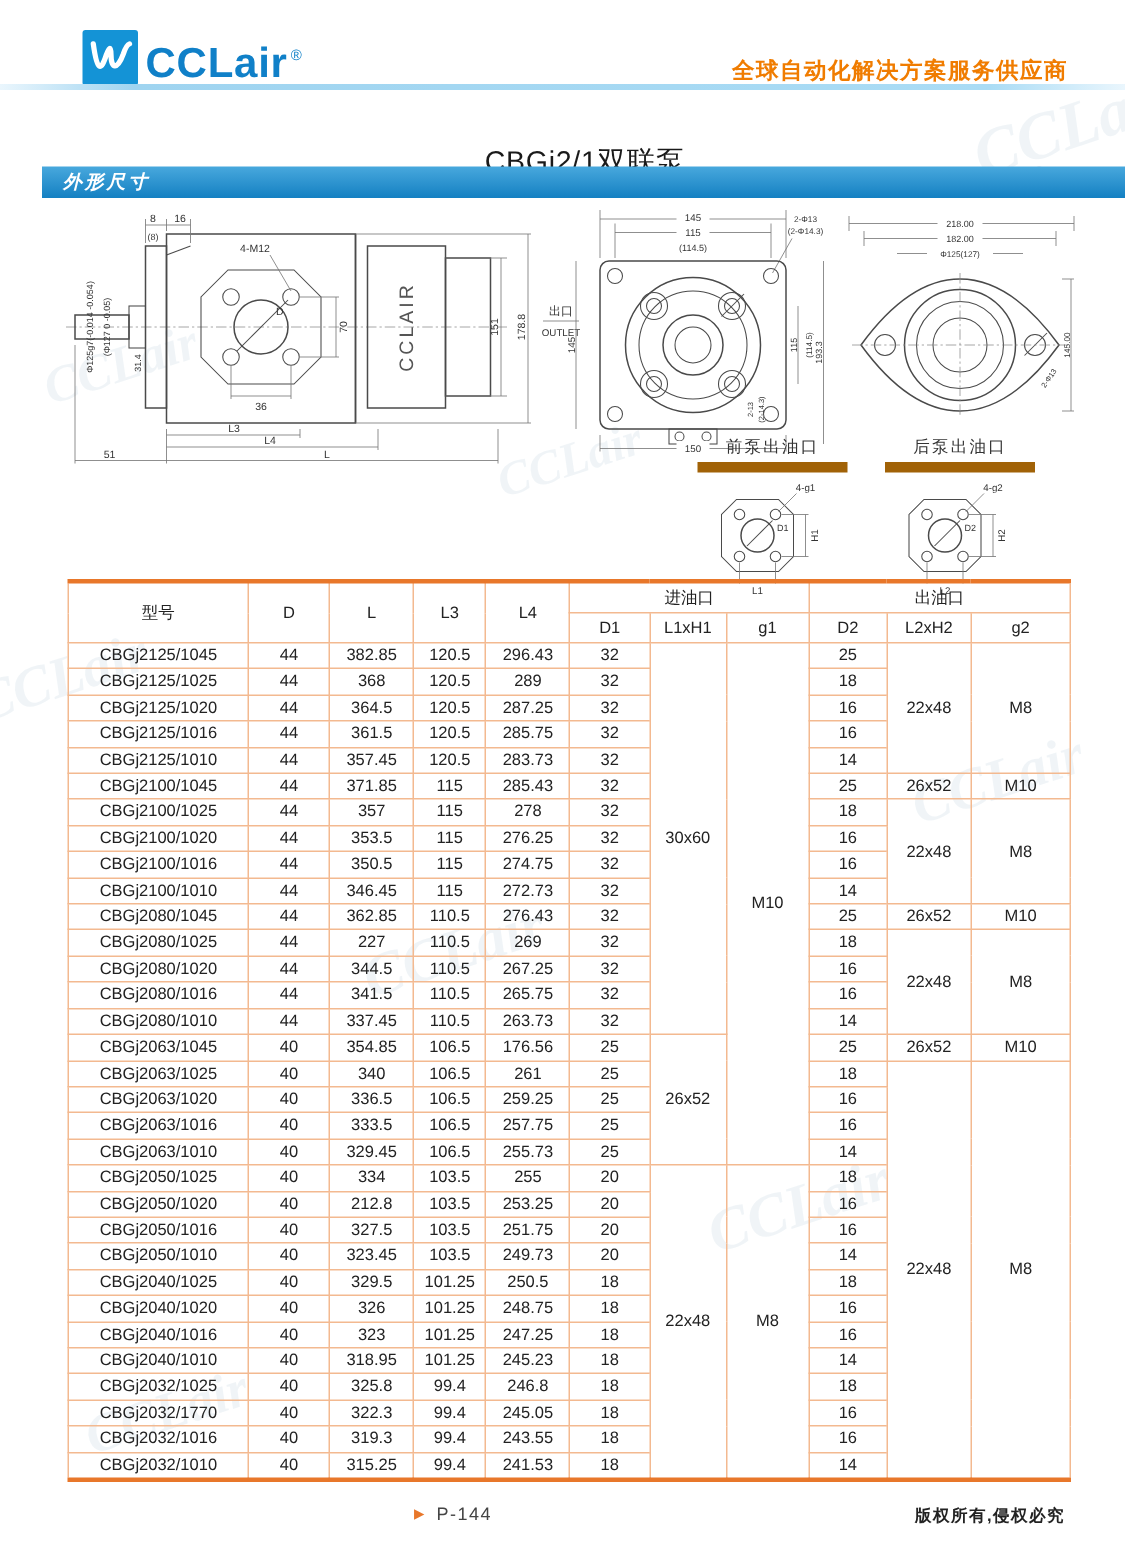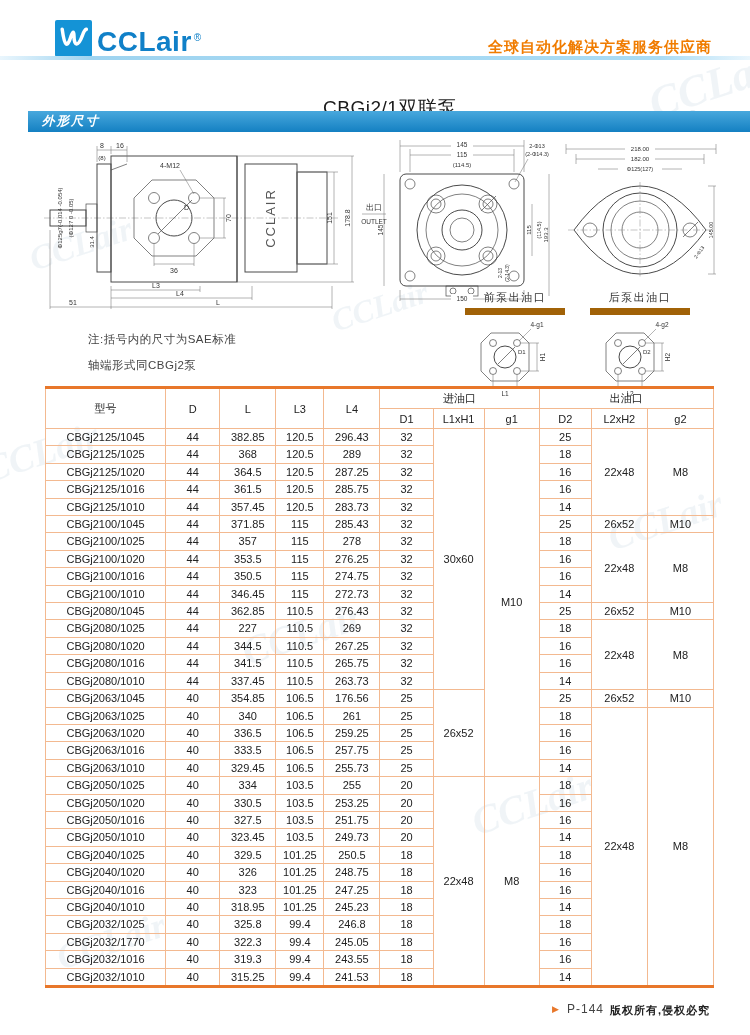--- a/index.html
+++ b/index.html
@@ -51,21 +51,21 @@
 
   
   .dim-table{position:absolute;top:386px;left:45px;border-collapse:collapse;table-layout:fixed;
      width:669px;font-size:11px;color:#222;border-top:3px solid #e8772a;border-bottom:3px solid #e8772a;}
   .dim-table th,.dim-table td{border:1px solid #f3b990;text-align:center;padding:0;
      font-weight:normal;white-space:nowrap;overflow:hidden;}
   .dim-table thead th{height:19px;}
   .dim-table tbody td{height:16.4px;line-height:16.4px;}
 
   
-  .page-num{position:absolute;top:1002px;left:0;width:604px;text-align:right;font-size:12px;
+  .page-num{position:absolute;top:1002px;left:0;width:604px;text-align:center;font-size:12px;
      color:#444;letter-spacing:1px;}
   .page-num .tri{color:#e8772a;font-size:9px;margin-right:7px;position:relative;top:-1px;}
   .copyright{position:absolute;top:1003px;right:40px;font-size:11px;font-weight:bold;color:#222;letter-spacing:1px;}
 </style>
 </head>
 <body>
 
 <div class="page">
 
   <span class="wm w1">CCLair</span>
@@ -290,24 +290,20 @@
         <line class="dim" x1="56" y1="54" x2="74" y2="54"></line>
       <line class="dim" x1="72" y1="26" x2="72" y2="54"></line>
       <text class="t65 mid" transform="rotate(-90 78 40)" x="78" y="42">H2</text>
       <line class="dim" x1="28" y1="58" x2="28" y2="72"></line>
         <line class="dim" x1="52" y1="58" x2="52" y2="72"></line>
       <line class="dim" x1="28" y1="70" x2="52" y2="70"></line>
       <text class="t65 mid" x="40" y="79">L2</text>
     </svg>
   </div>
 
-  <div class="notes">
-    <div>注:括号内的尺寸为SAE标准</div>
-    <div>轴端形式同CBGj2泵</div>
-  </div>
 
   <table class="dim-table">
     <colgroup>
       <col style="width:120px">
         <col style="width:54px">
         <col style="width:56px">
         <col style="width:48px">
       <col style="width:56px">
         <col style="width:53px">
         <col style="width:51px">
@@ -540,21 +536,21 @@
           <td>103.5</td>
           <td>255</td>
           <td>20</td>
           <td rowspan="12">22x48</td>
           <td rowspan="12">M8</td>
           <td>18</td>
         </tr>
         <tr>
           <td>CBGj2050/1020</td>
           <td>40</td>
-          <td>330.5</td>
+          <td>212.8</td>
           <td>103.5</td>
           <td>253.25</td>
           <td>20</td>
           <td>16</td>
         </tr>
         <tr>
           <td>CBGj2050/1016</td>
           <td>40</td>
           <td>327.5</td>
           <td>103.5</td>

